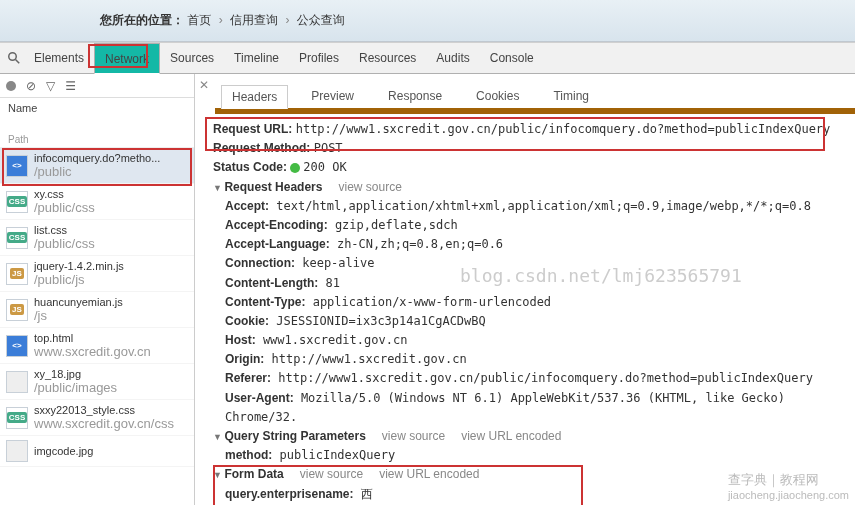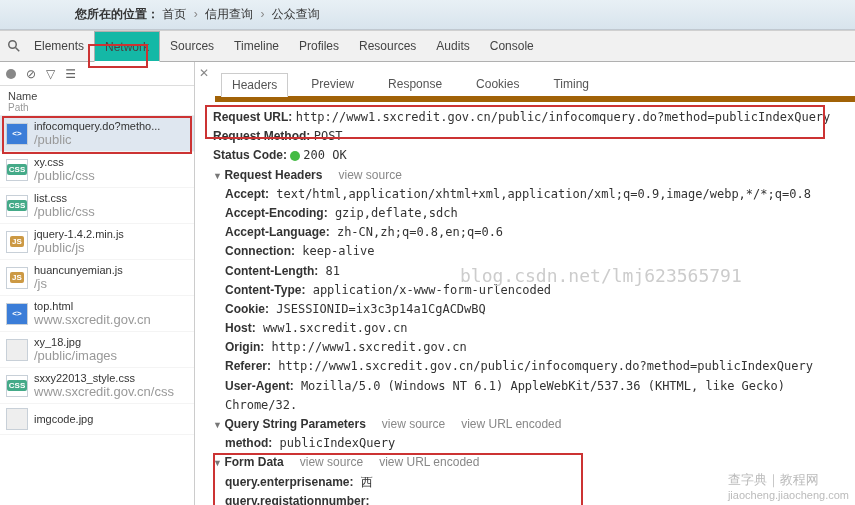--- a/index.html
+++ b/index.html
@@ -1,37 +1,37 @@
 <!DOCTYPE html>
 <html><head>
 <meta charset="utf-8">
 <style>
 * { box-sizing: border-box; margin: 0; padding: 0; }
 body { font-family: "Segoe UI", Arial, sans-serif; font-size: 12px; color: #333; background: #fff; width: 855px; height: 505px; overflow: hidden; position: relative; }
 
-.top-bar { background: linear-gradient(#e8f0f5, #d8e4ed); height: 30px; border-bottom: 1px solid #c0c8d0; padding-left: 75px; display: flex; align-items: center; }
+.top-bar { background: linear-gradient(#e8f0f5, #d8e4ed); height: 42px; border-bottom: 1px solid #c0c8d0; padding-left: 100px; display: flex; align-items: center; }
 .breadcrumb { font-size: 12px; color: #333; }
 .breadcrumb .label { font-weight: bold; }
 .breadcrumb .sep { color: #888; margin: 0 4px; }
 
 .tabs-bar { height: 32px; border-top: 1px solid #d0d0d0; border-bottom: 1px solid #b0b0b0; background: #f1f1f1; display: flex; align-items: stretch; padding-left: 4px; }
 .tabs-bar .search-icon { width: 20px; display: flex; align-items: center; justify-content: center; color: #666; }
 .tabs-bar .tab { padding: 0 10px; display: flex; align-items: center; font-size: 12px; color: #444; cursor: pointer; }
 .tabs-bar .tab.active { background: #14b8a6; border: 1px solid #b0b0b0; border-bottom: 1px solid #fff; margin-bottom: -1px; }
 .net-box { position: absolute; border: 2px solid #c33; top: 44px; left: 88px; width: 60px; height: 24px; pointer-events: none; }
 
 .main-row { display: flex; height: calc(505px - 30px - 24px); }
 .left-pane { width: 195px; border-right: 1px solid #ccc; display: flex; flex-direction: column; }
 .toolbar { height: 24px; display: flex; align-items: center; padding: 0 6px; gap: 10px; border-bottom: 1px solid #ddd; }
 .toolbar span { color: #666; font-size: 12px; }
 .toolbar .rec { width: 10px; height: 10px; border-radius: 50%; background: #888; }
 
 .list-head { padding: 4px 8px 2px; border-bottom: 1px solid #eee; }
 .list-head .h1 { font-size: 11px; color: #444; }
-.list-head .h2 { font-size: 10px; color: #999; }
+.list-head .h2 { font-size: 10px; color: #999; margin-top: 20px; }
 
 .file-list { flex: 1; overflow: auto; position: relative; }
 .file-item { display: flex; align-items: center; padding: 4px 6px; gap: 6px; border-bottom: 1px solid #f4f4f4; cursor: pointer; }
 .file-item.selected { background: #dfe7f0; }
 .file-item .icon { width: 22px; height: 22px; border: 1px solid #c8d0d8; background: #fff; display: flex; align-items: center; justify-content: center; font-size: 8px; font-weight: bold; color: #fff; }
 .icon.html { background: #3b7dd8; }
 .icon.css span { background: #4a8; padding: 1px 2px; border-radius: 2px; }
 .icon.js span { background: #c94; padding: 1px 2px; border-radius: 2px; }
 .icon.img { background: #eee; }
 .file-item .txt .name { font-size: 11px; color: #333; white-space: nowrap; overflow: hidden; text-overflow: ellipsis; max-width: 150px; }

